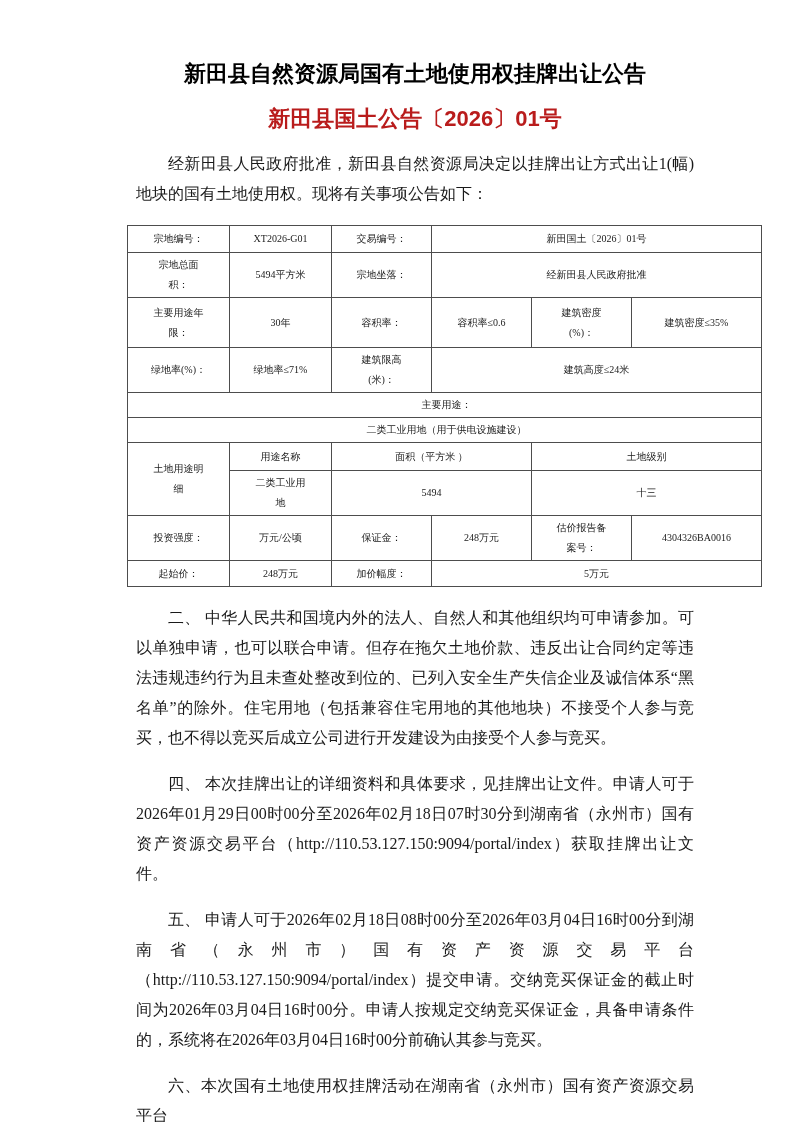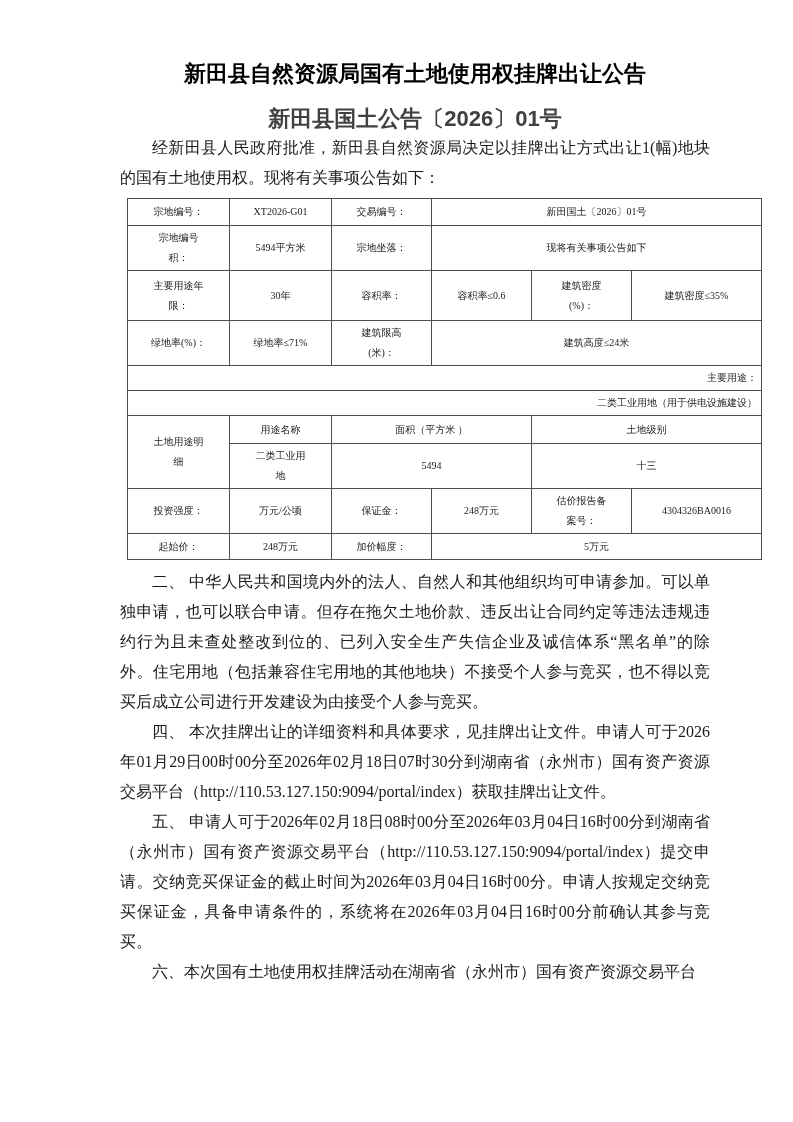--- a/index.html
+++ b/index.html
@@ -24,50 +24,50 @@
     text-align: center;
     color: #000;
   }
   .doc-subtitle {
     margin: 17px 0 0 0;
     font-family: "Liberation Sans", "DejaVu Sans", sans-serif;
     font-weight: bold;
     font-size: 22px;
     line-height: 28px;
     text-align: center;
-    color: #404040;
+    color: #b91c1c;
   }
   .bodytext {
     font-family: "Liberation Serif", "DejaVu Serif", serif;
     font-size: 16px;
     line-height: 30px;
     text-align: justify;
   }
   p.para {
-    margin: 0;
+    margin: 16px;
     text-indent: 2em;
   }
   .intro { margin-top: 23px; }
   table.parcel {
     border-collapse: collapse;
     table-layout: fixed;
     width: 634px;
     margin: 5px 0 0 7px;
   }
   table.parcel td {
     border: 1px solid #4d4d4d;
     font-family: "Liberation Serif", "DejaVu Serif", serif;
     font-size: 10px;
     line-height: 20px;
     text-align: center;
     vertical-align: middle;
     padding: 2px 4px;
     overflow: hidden;
   }
-  table.parcel td.left { text-align: right; padding-left: 8px; }
+  table.parcel td.left { text-align: center; padding-left: 8px; }
   table.parcel td.pre { white-space: pre-line; }
   .after-table { margin-top: 7px; }
 </style>
 </head>
 <body>
 
 <div class="page">
   <div class="content">
 
     <h1 class="doc-title">新田县自然资源局国有土地使用权挂牌出让公告</h1>
@@ -85,25 +85,25 @@
           <col style="width:130px">
       </colgroup>
       <tbody>
         <tr style="height:27px">
           <td>宗地编号：</td>
           <td>XT2026-G01</td>
           <td>交易编号：</td>
           <td colspan="3">新田国土〔2026〕01号</td>
         </tr>
         <tr style="height:38px">
-          <td class="pre">宗地编号
+          <td class="pre">宗地总面
 积：</td>
           <td>5494平方米</td>
           <td>宗地坐落：</td>
-          <td colspan="3">现将有关事项公告如下</td>
+          <td colspan="3">经新田县人民政府批准</td>
         </tr>
         <tr style="height:50px">
           <td class="pre">主要用途年
 限：</td>
           <td>30年</td>
           <td>容积率：</td>
           <td>容积率≤0.6</td>
           <td class="pre">建筑密度
 (%)：</td>
           <td>建筑密度≤35%</td>

